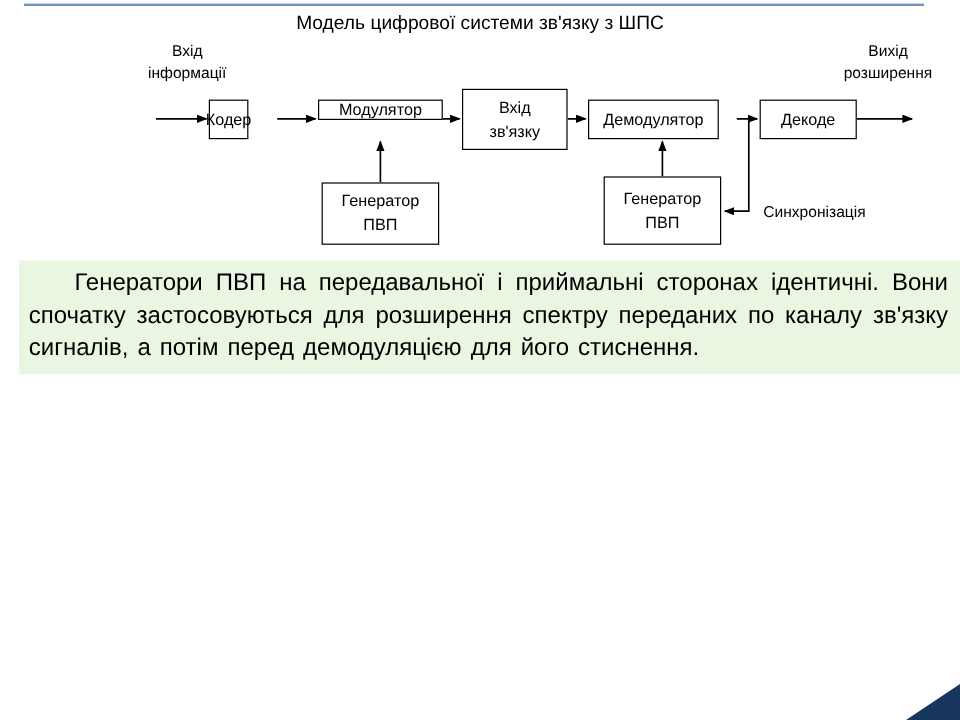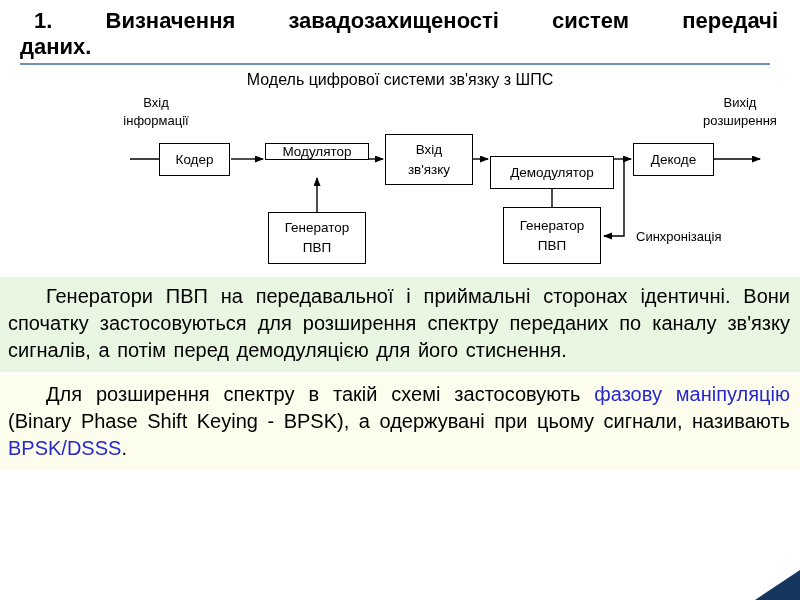--- a/index.html
+++ b/index.html
@@ -30,64 +30,60 @@
   .wires { position: absolute; left: 0; top: 0; width: 800px; height: 182px; }
   .box {
     position: absolute;
     border: 1.4px solid #000;
     background: #fff;
     display: flex; align-items: center; justify-content: center;
     text-align: center; white-space: pre-line; line-height: 1.45;
   }
   .lbl { position: absolute; text-align: center; white-space: pre-line; line-height: 1.4; font-size: 13px; }
 
-  .box-coder       { left: 115px; top: 51px;  width: 71px;  height: 33px; }
+  .box-coder       { left: 130px; top: 51px;  width: 33px;  height: 33px; }
   .box-modulator   { left: 221px; top: 51px;  width: 104px; height: 17px; }
   .box-channel     { left: 341px; top: 42px;  width: 88px;  height: 51px; }
-  .box-demodulator { left: 446px; top: 64px;  width: 124px; height: 33px; }
+  .box-demodulator { left: 446px; top: 51px;  width: 109px; height: 33px; }
   .box-decoder     { left: 589px; top: 51px;  width: 81px;  height: 33px; }
   .box-gen-tx      { left: 224px; top: 120px; width: 98px;  height: 52px; }
   .box-gen-rx      { left: 459px; top: 115px; width: 98px;  height: 57px; }
 
   .lbl-input  { left: 70px;  top: 2px; width: 84px; }
   .lbl-output { left: 650px; top: 2px; width: 92px; }
   .lbl-sync   { left: 592px; top: 136px; text-align: center; }
 
   
   .para {
     margin-top: 3px;
     padding: 6px 10px 8px 8px;
     font-size: 20px;
     line-height: 27px;
     text-align: justify;
     text-indent: 38px;
     word-spacing: 2px;
   }
-  .para-1 { background: var(--para1-bg, #e9f6e1); }
+  .para-1 { background: var(--para1-bg, #e9f6e1); margin-left: 16px; }
   .para-2 { background: var(--para2-bg, #fcfdec); }
   .para-3 { background: var(--para3-bg, #eef0b9); }
   .link { color: var(--link-blue, #2727cc); cursor: pointer; }
 
   
   .corner {
     position: absolute; right: 0; bottom: 0;
     width: 0; height: 0;
     border-bottom: 30px solid var(--corner-navy, #17365d);
     border-left: 45px solid transparent;
   }
 </style>
 </head>
 <body>
 
 <div class="slide">
 
-  <div class="title-block">
-    <div class="title-l1">1. Визначення завадозахищеності систем передачі</div>
-    <div class="title-l2">даних.</div>
-  </div>
   <div class="rule"></div>
 
   <div class="subtitle">Модель цифрової системи зв'язку з ШПС</div>
 
   <div class="diagram">
     <svg class="wires" viewBox="0 0 800 182" xmlns="http://www.w3.org/2000/svg">
       <defs>
         <marker id="ah" markerWidth="9" markerHeight="8" refX="8" refY="3.5" orient="auto" markerUnits="userSpaceOnUse">
           <path d="M0,0 L9,3.5 L0,7 Z" fill="#000"></path>
         </marker>
@@ -118,18 +114,17 @@
     <div class="box box-demodulator">Демодулятор</div>
     <div class="box box-decoder">Декоде</div>
     <div class="box box-gen-tx">Генератор
 ПВП</div>
     <div class="box box-gen-rx">Генератор
 ПВП</div>
   </div>
 
   <p class="para para-1"><span>Генератори ПВП на передавальної і приймальні сторонах ідентичні. Вони спочатку застосовуються для розширення спектру переданих по каналу зв'язку сигналів, а потім перед демодуляцією для його стиснення.</span></p>
 
-  <p class="para para-2"><span>Для розширення спектру в такій схемі застосовують </span><span class="link">фазову маніпуляцію</span><span> (Binary Phase Shift Keying - BPSK), а одержувані при цьому сигнали, називають </span><span class="link">BPSK/DSSS</span><span>.</span></p>
 
 
   <div class="corner"></div>
 
 </div>
 
 </body></html>

